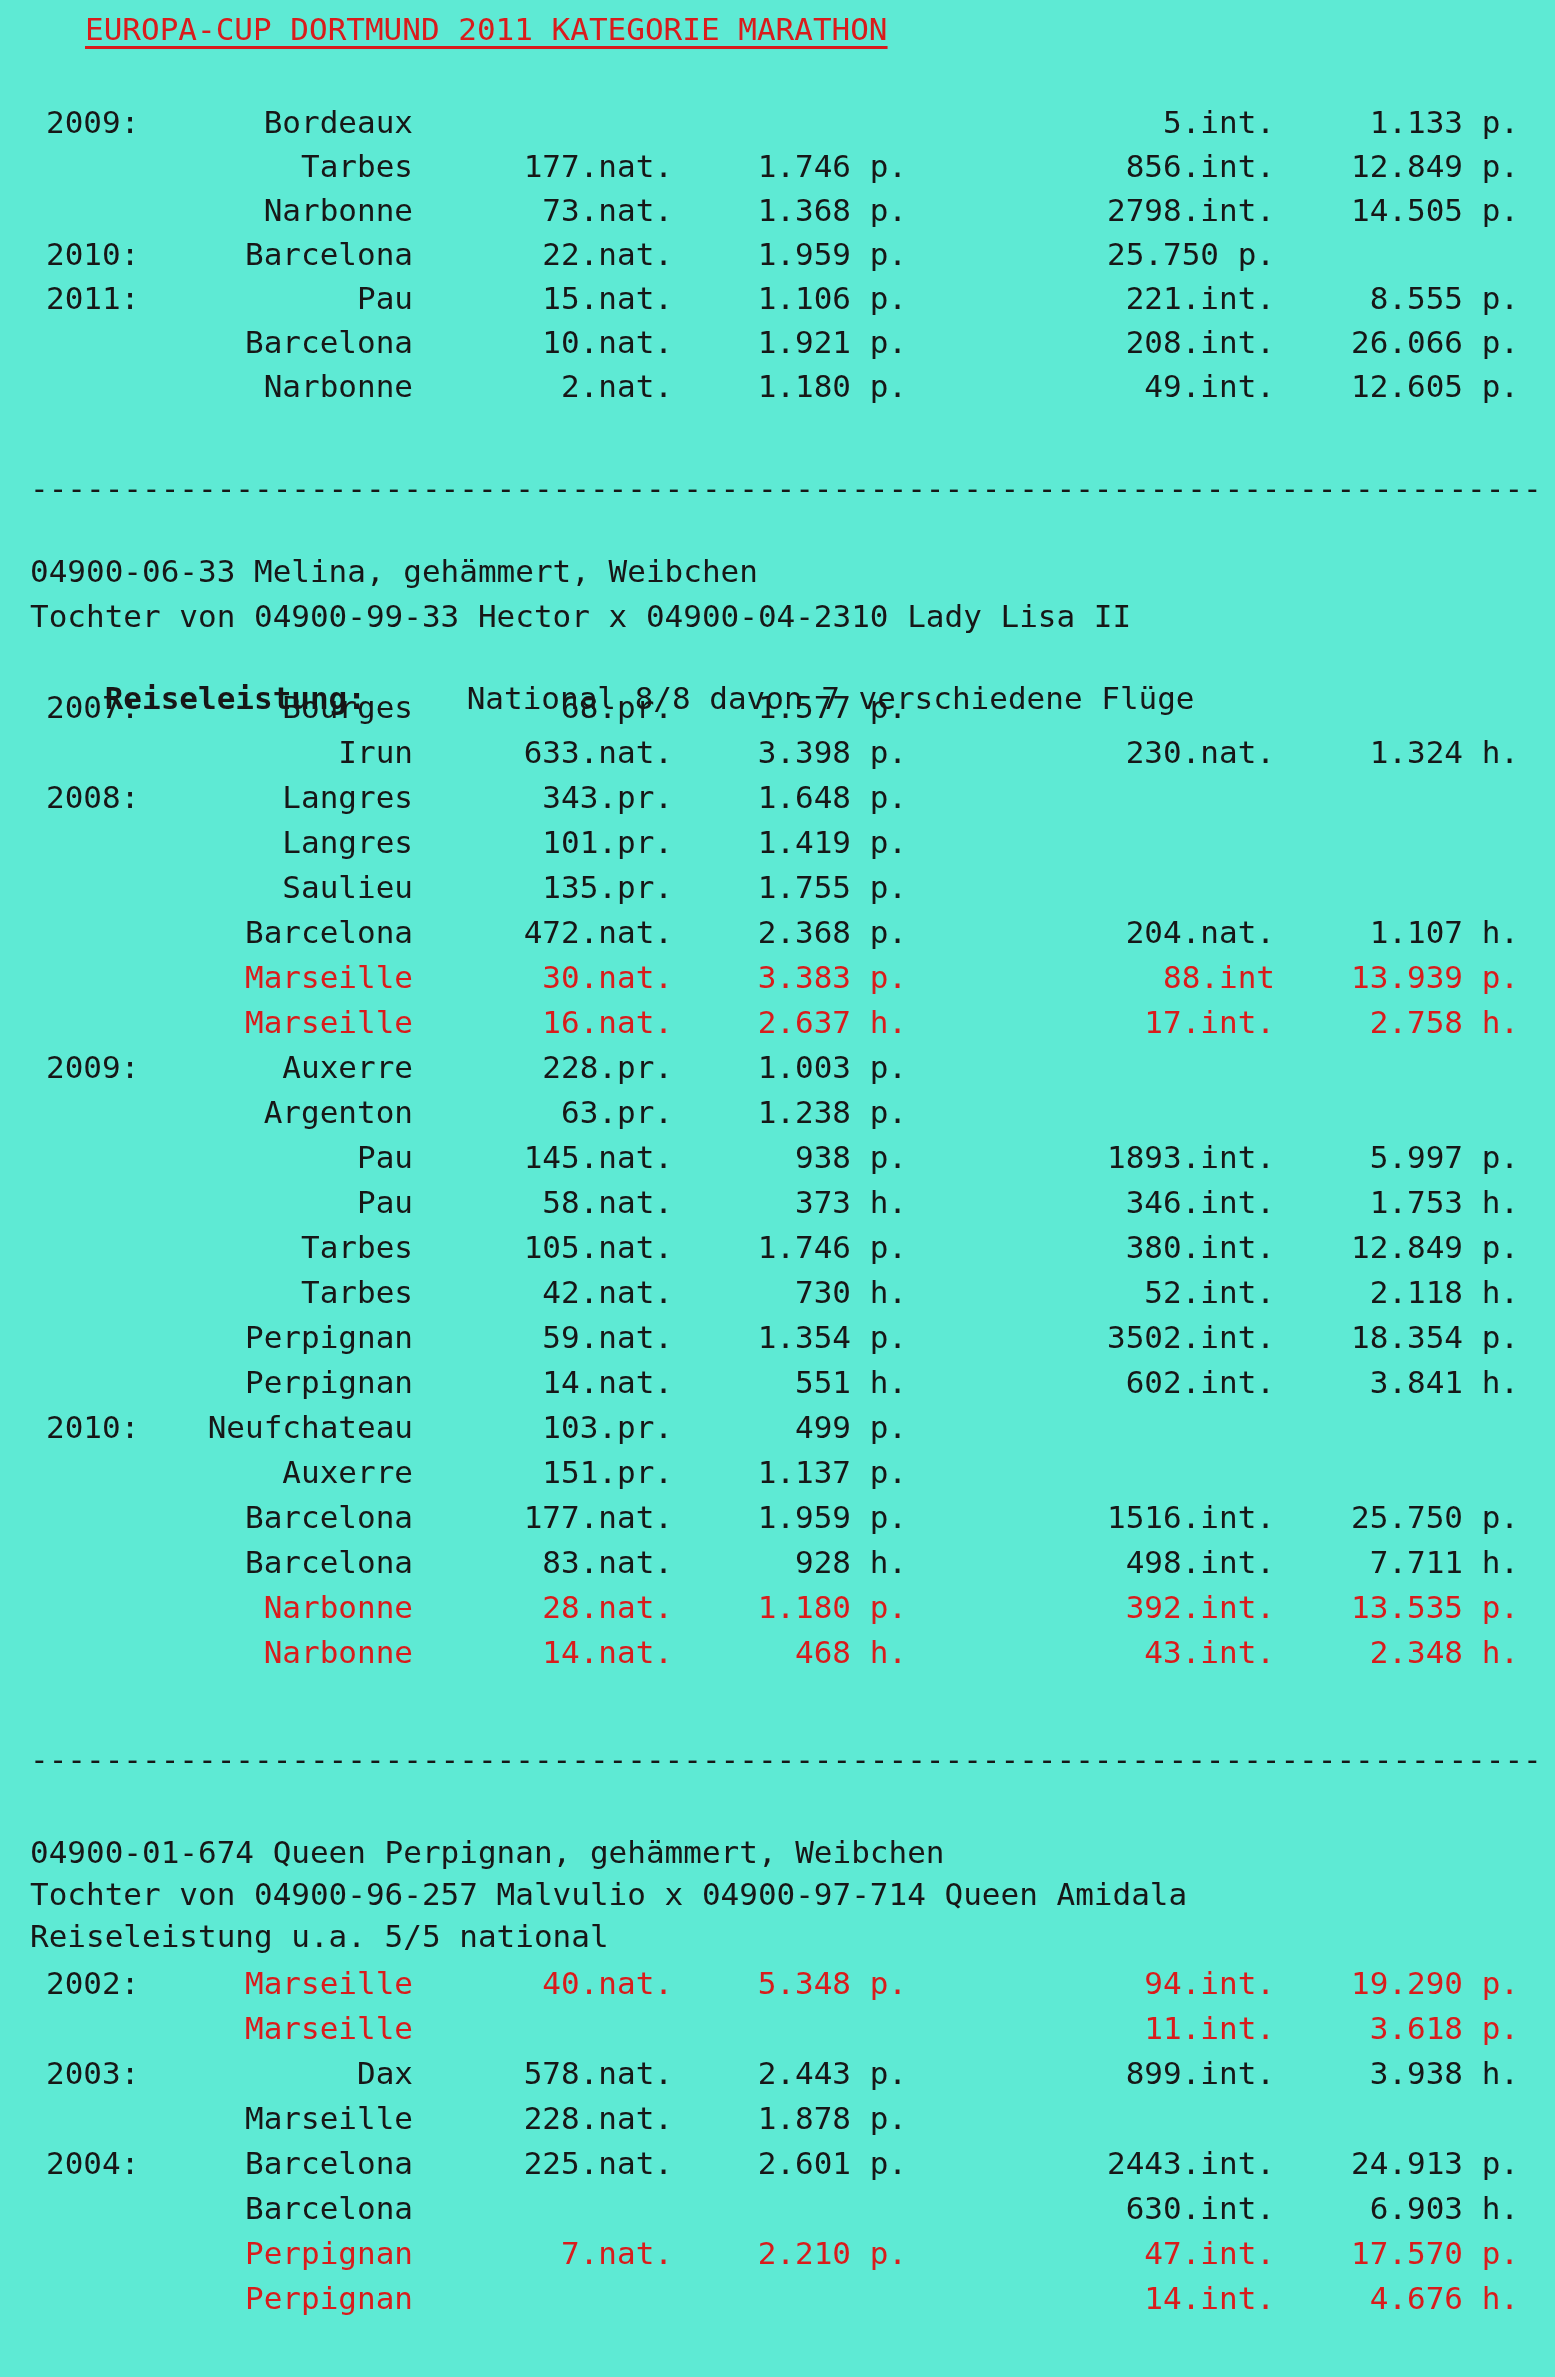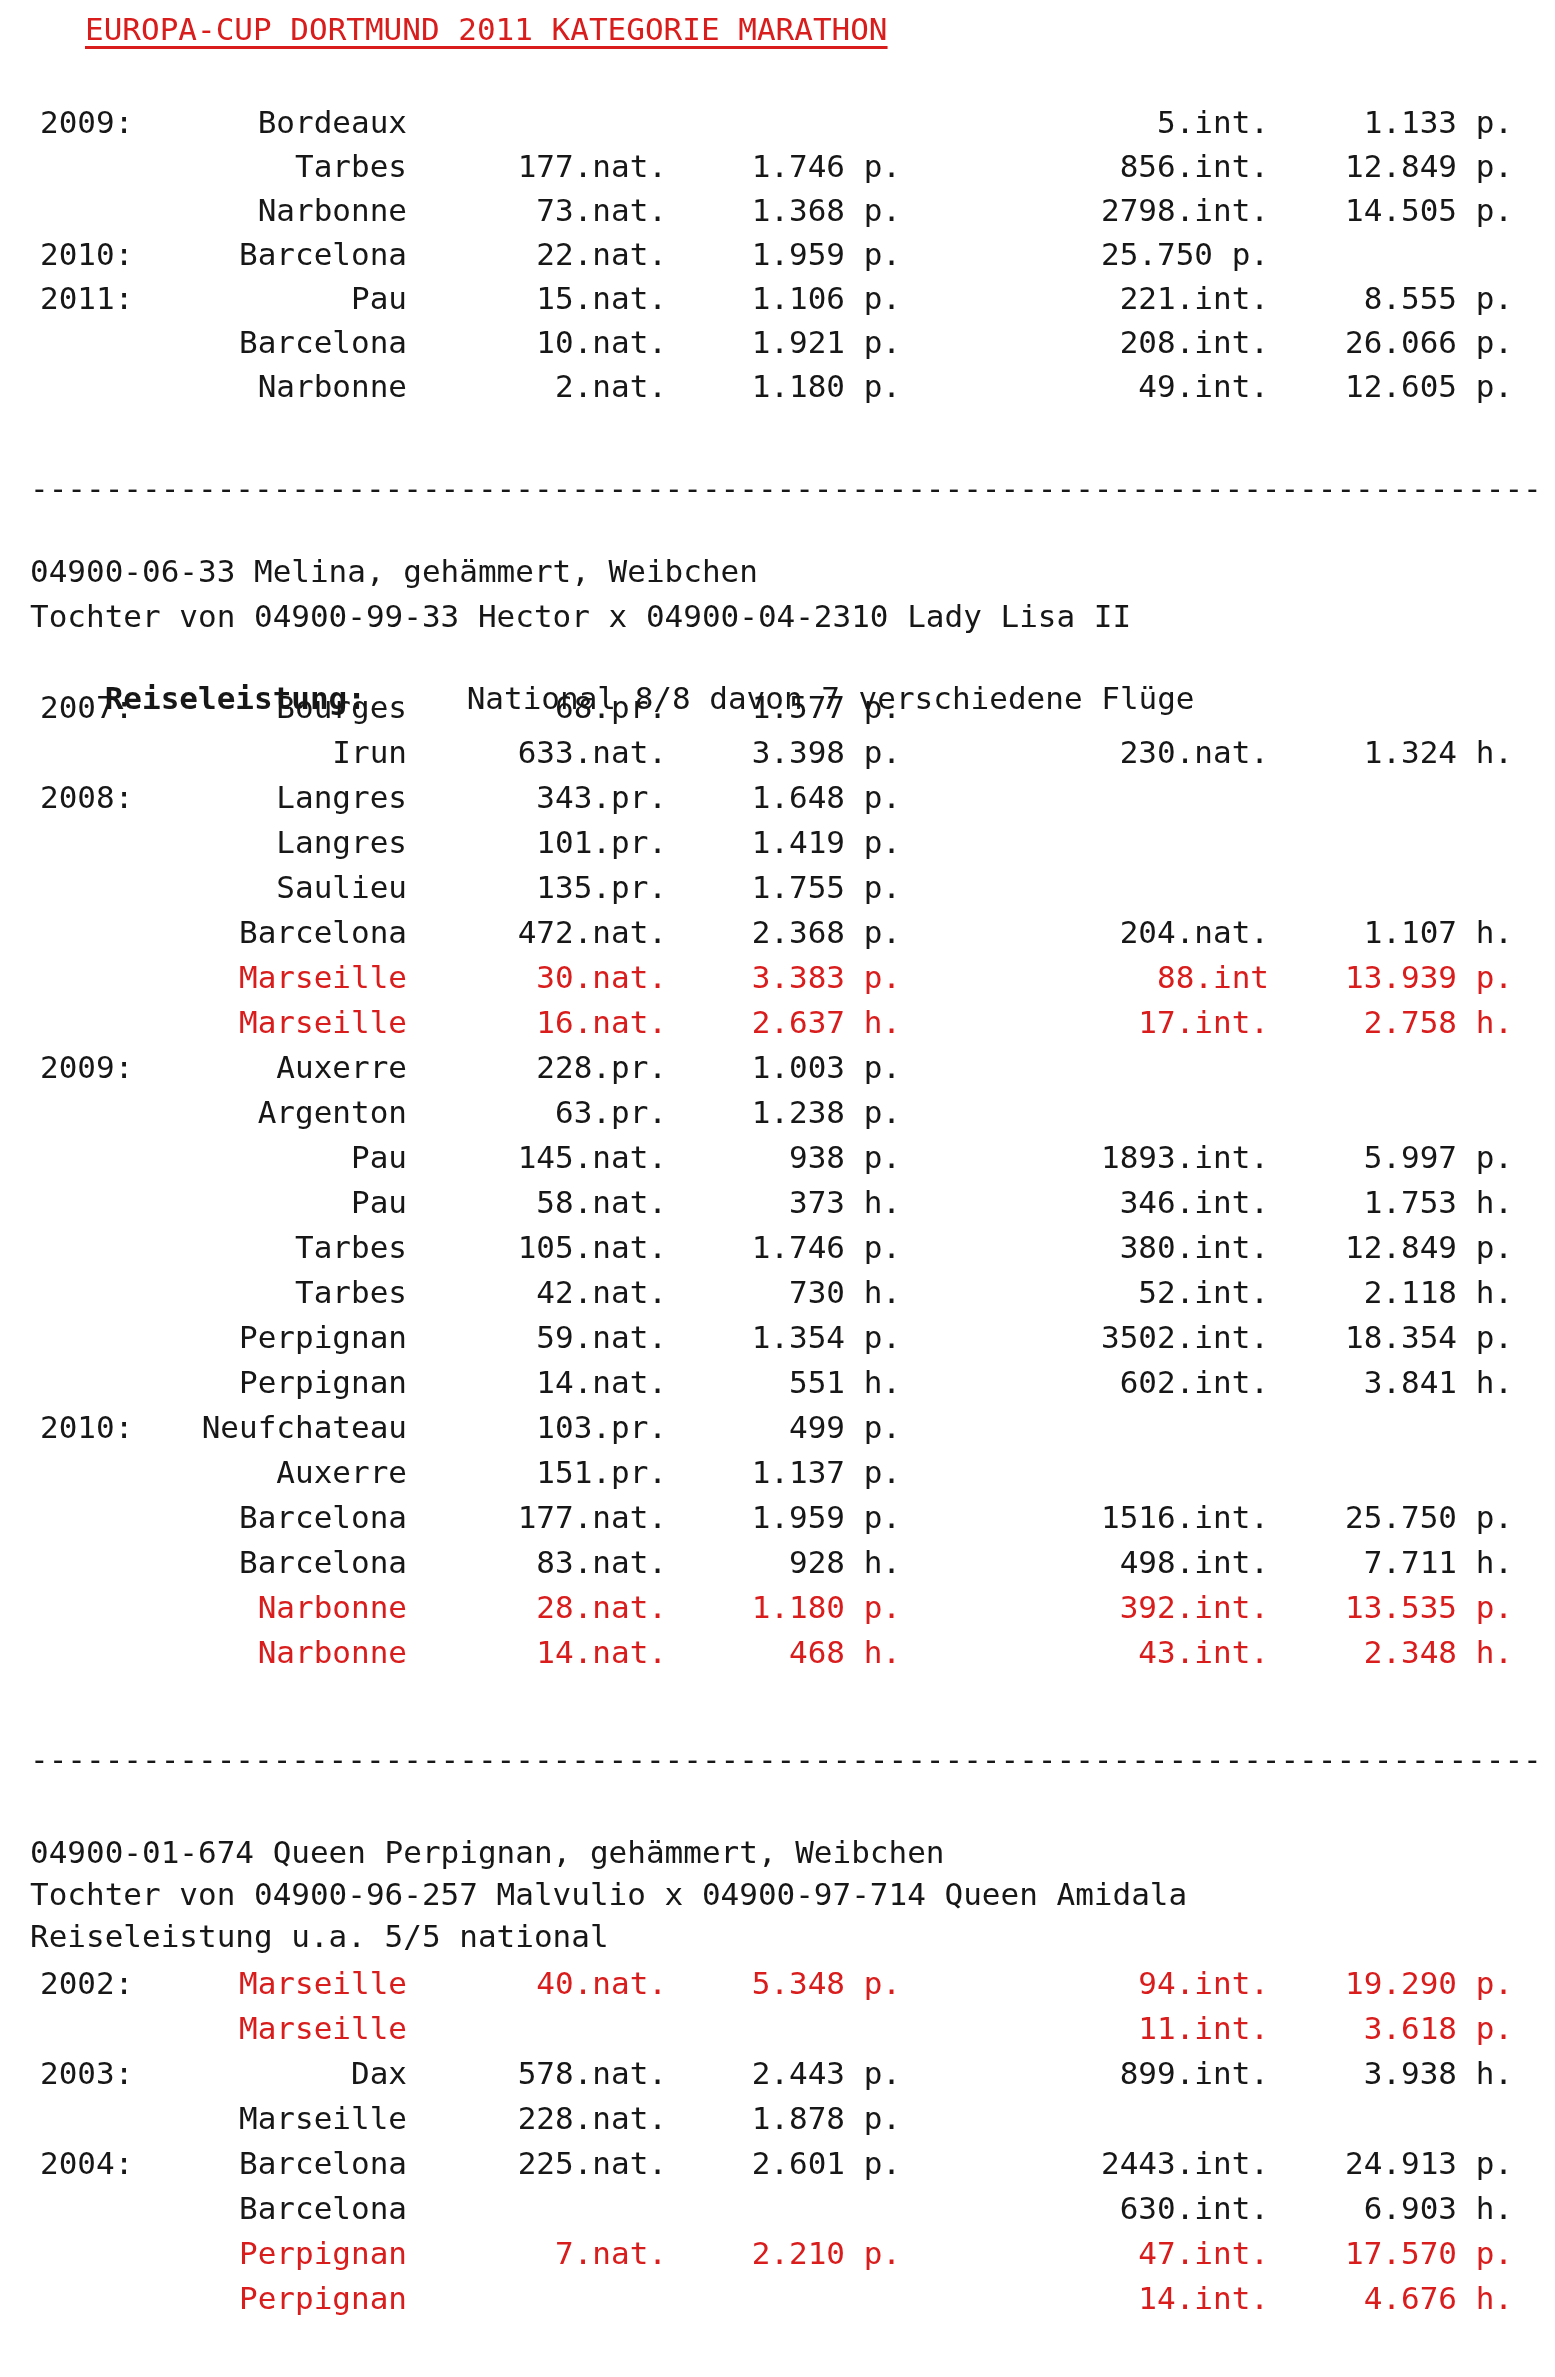--- a/index.html
+++ b/index.html
@@ -1,20 +1,20 @@
 <!DOCTYPE html>
 <html style="font-size:14.5px"><head>
 <meta charset="utf-8">
 <style>
   html, body { margin: 0; padding: 0; background: #e8e8e8; }
   .sheet {
     position: relative;
     width: 1555px;
     height: 2377px;
-    background: #ffffff;
+    background: #5eead4;
     font-family: "DejaVu Sans Mono", "Liberation Mono", monospace;
     font-size: 31px;
     color: #171717;
     overflow: hidden;
   }
   .doc-title {
     position: absolute;
     left: 85px;
     top: 9px;
     color: #d91c1c;
@@ -38,21 +38,21 @@
   .separator {
     position: absolute;
     left: 30px;
     line-height: 36px;
     white-space: pre;
     letter-spacing: 0;
     color: #171717;
   }
   .results {
     position: absolute;
-    left: 40px;
+    left: 46px;
     width: 1474px;
   }
   .row {
     display: grid;
     grid-template-columns: 114px 253px 260px 234px 368px 244px;
     align-items: center;
     white-space: pre;
   }
   .rh485 .row { height: 44px; line-height: 44px; }
   .rh50  .row { height: 45px;   line-height: 45px; }

